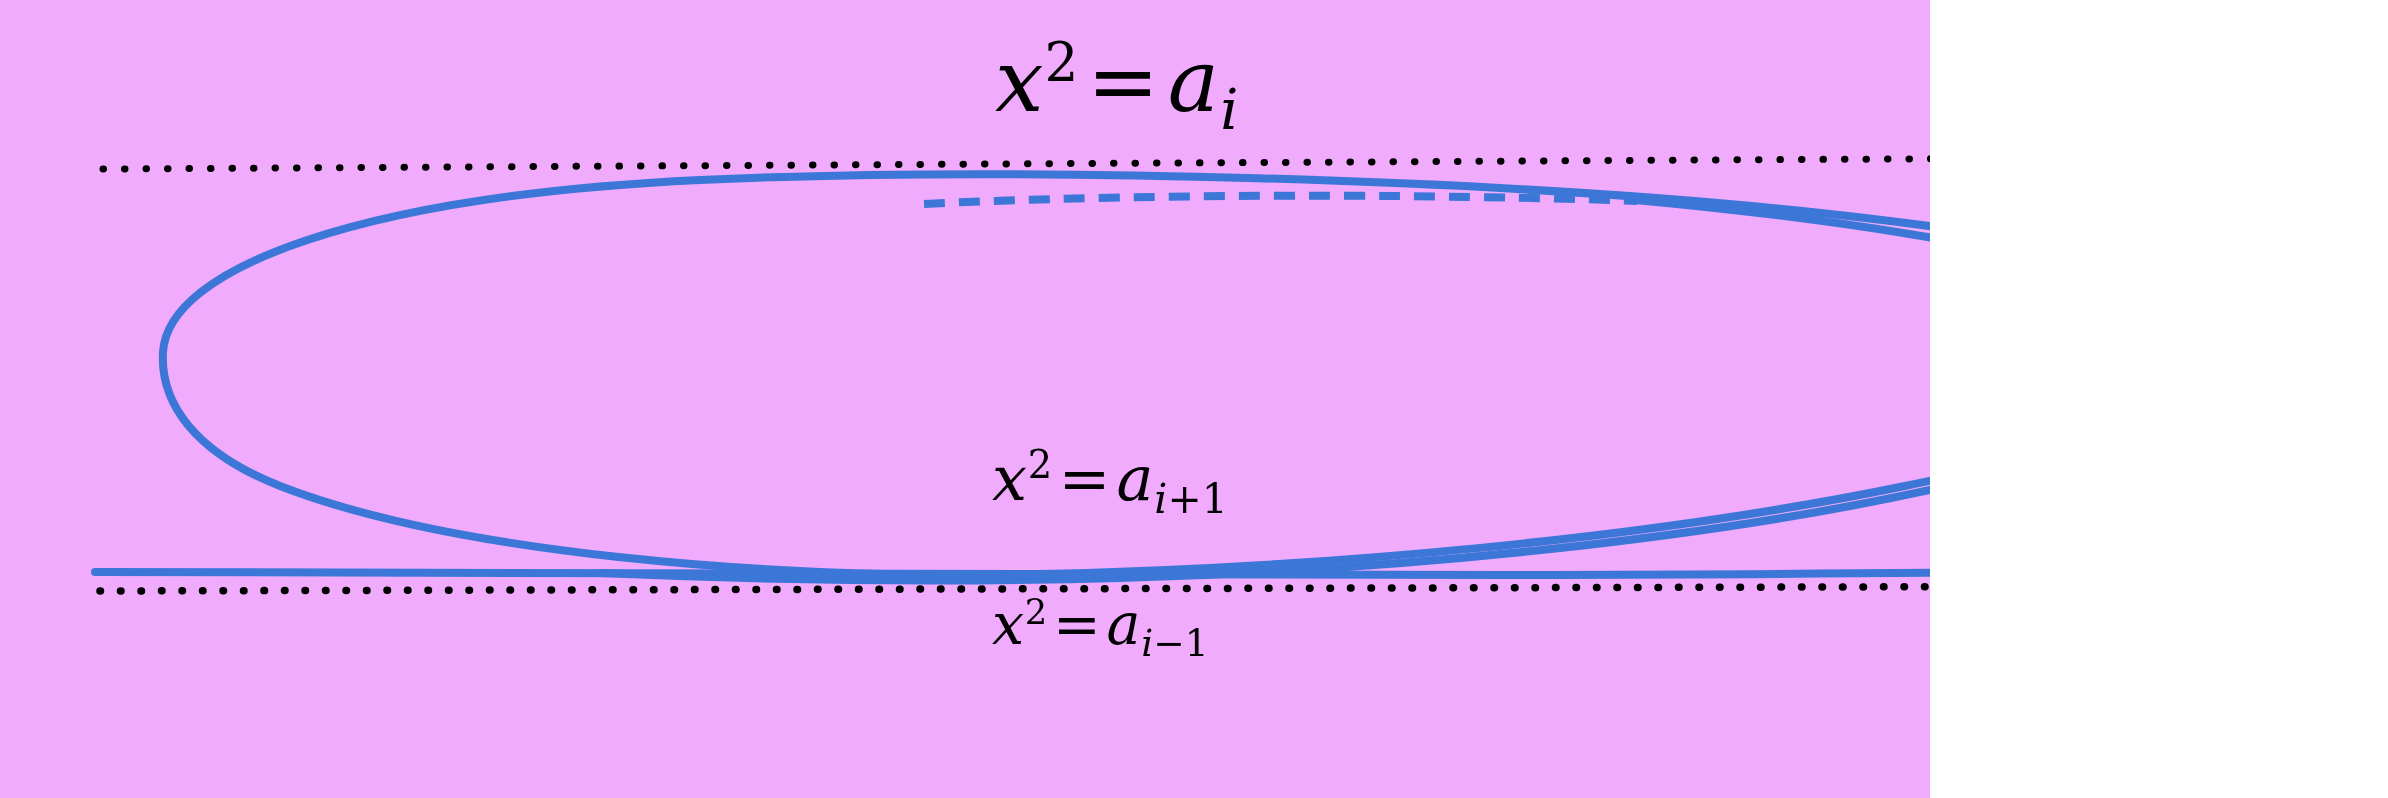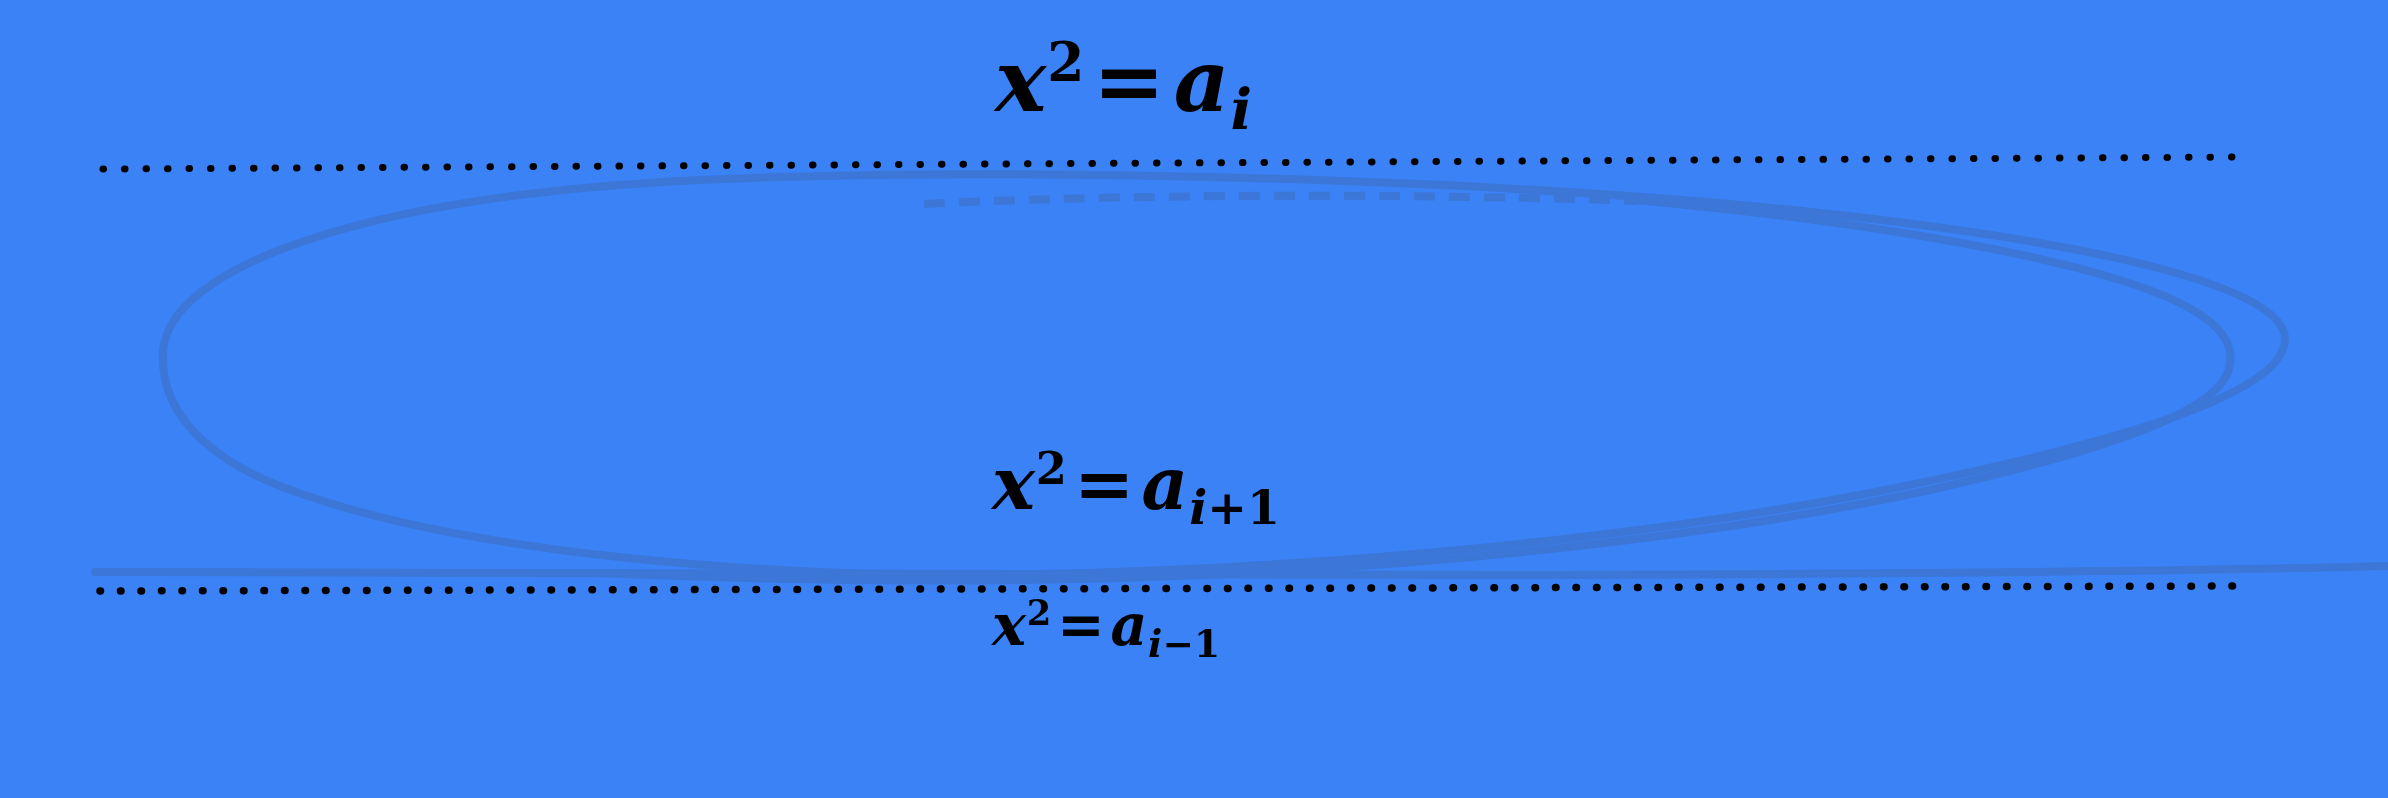--- a/index.html
+++ b/index.html
@@ -6,25 +6,24 @@
   html, body {
     margin: 0;
     padding: 0;
     background: #ffffff;
   }
   body {
     font-family: "DejaVu Serif", "Liberation Serif", serif;
   }
   #canvas {
     position: relative;
-    width: 2388px;
+    width: 1930px;
     height: 798px;
-    background: #3b82f6;
+    background: #f0abfc;
     overflow: hidden;
-    font-weight: bold;
   }
   #figure-svg {
     position: absolute;
     left: 0;
     top: 0;
     width: 2388px;
     height: 798px;
   }
   .math-label {
     position: absolute;
@@ -65,21 +64,21 @@
     font-style: normal;
   }
   #label-top {
     left: 995px;
     top: 38px;
     font-size: 86px;
   }
   #label-mid {
     left: 992px;
     top: 448px;
-    font-size: 72px;
+    font-size: 62px;
   }
   #label-bot {
     left: 992px;
     top: 596px;
     font-size: 57px;
   }
 </style>
 </head>
 <body>
 

